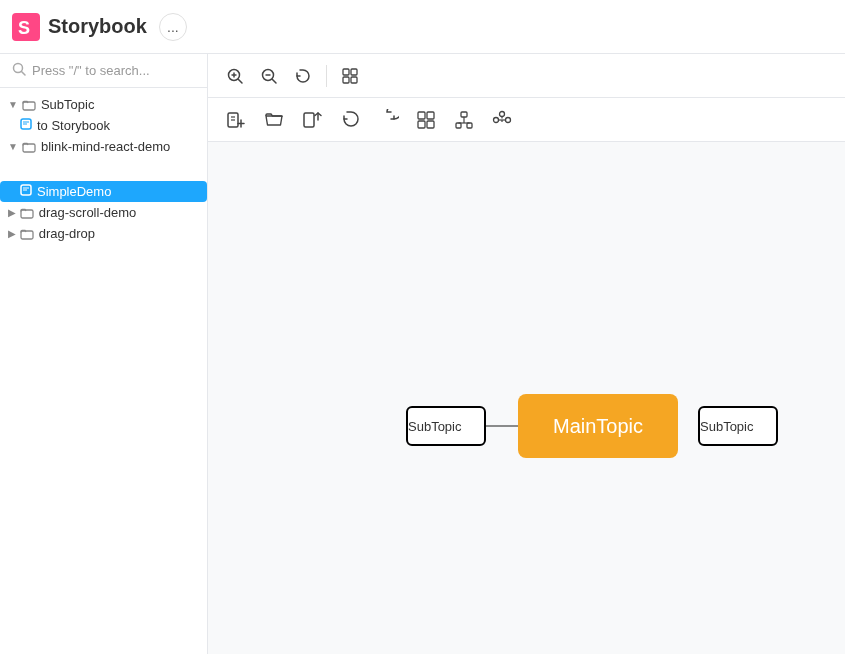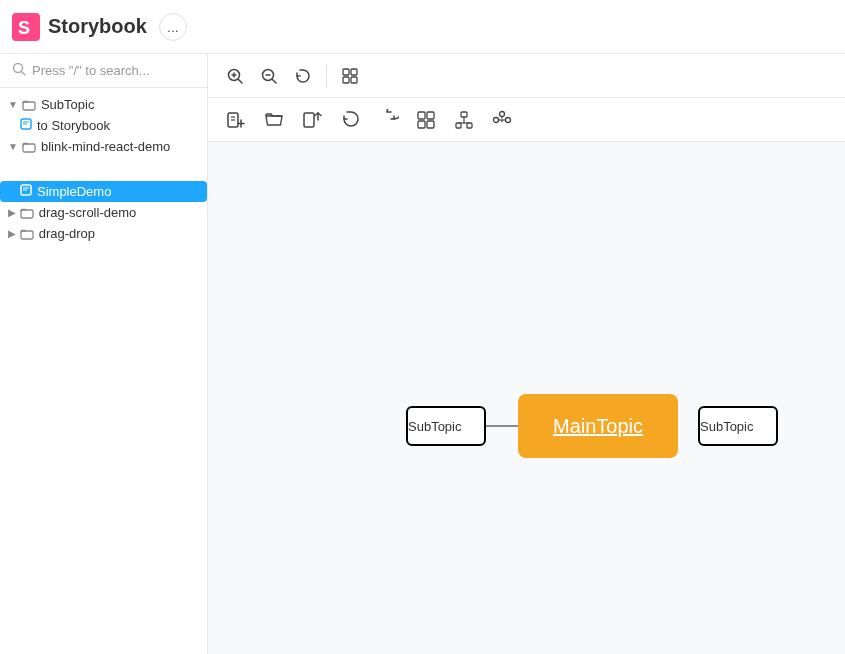--- a/index.html
+++ b/index.html
@@ -410,21 +410,21 @@
 
         <line x1="278" y1="284" x2="310" y2="284" stroke="#666" stroke-width="1.5"></line>
 
         <line x1="540" y1="284" x2="570" y2="284" stroke="#666" stroke-width="1.5"></line>
       </svg>
 
       <div class="node-sub" style="left: 198px; top: 264px; width: 80px; height: 40px;">
         <span style="font-size:13px;">SubTopic</span>
       </div>
 
-      <div class="node-main" style="left: 310px; top: 252px; width: 160px; height: 64px; text-decoration: underline;">
+      <div class="node-main" style="left: 310px; top: 252px; width: 160px; height: 64px;">
         <span>MainTopic</span>
       </div>
 
       <div class="node-sub" style="left: 490px; top: 264px; width: 80px; height: 40px;">
         <span style="font-size:13px;">SubTopic</span>
       </div>
     </div>
 
   </div>
 </div>

